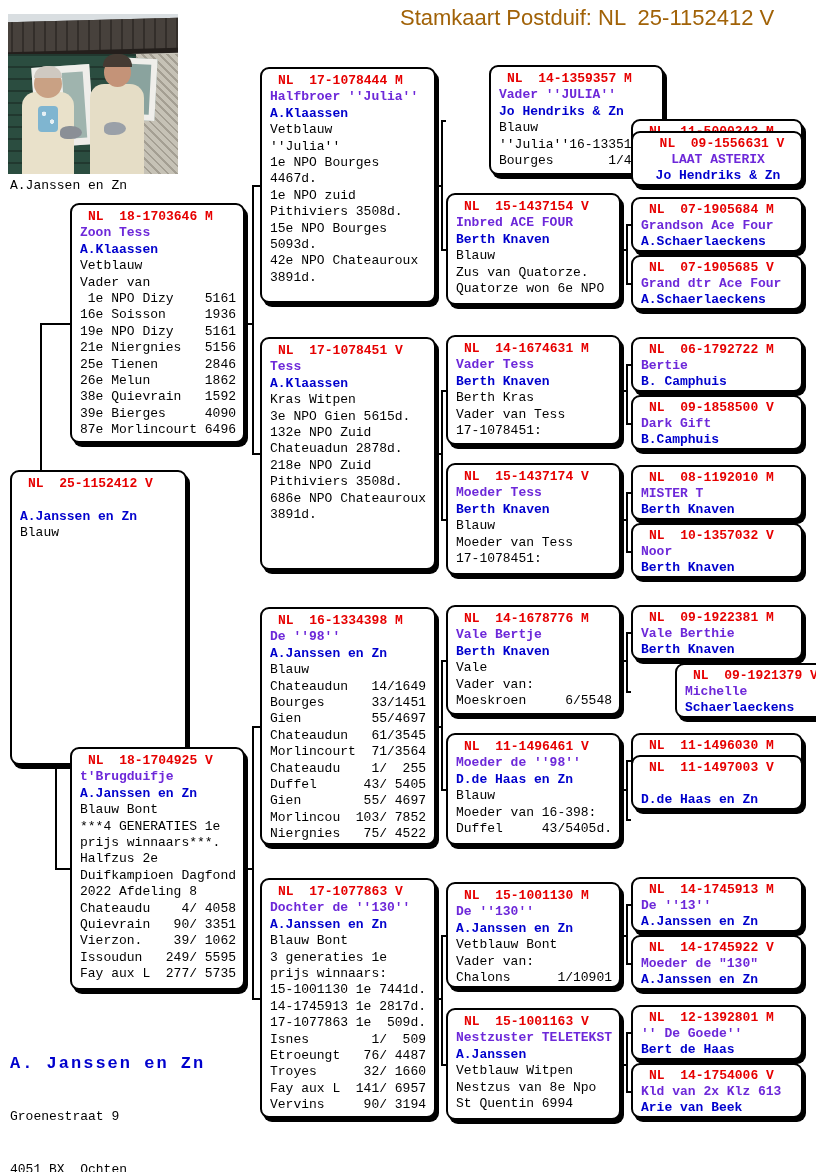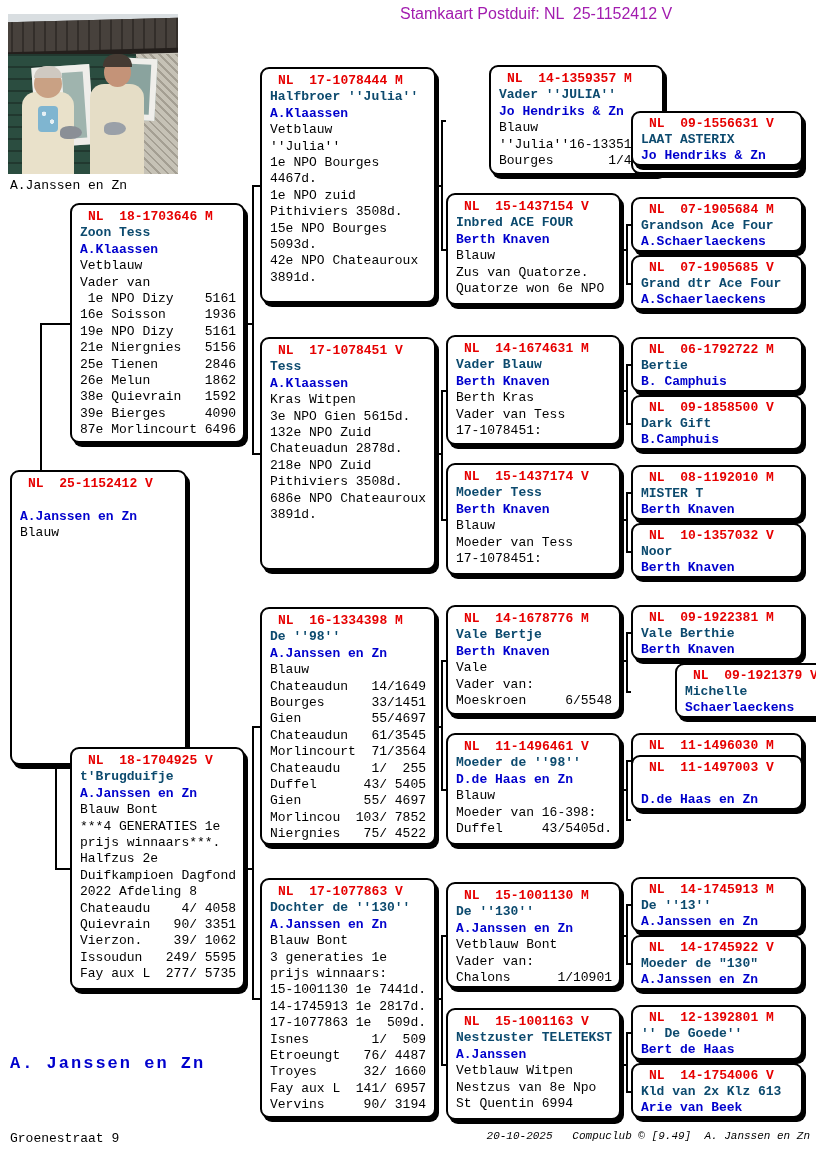--- a/index.html
+++ b/index.html
@@ -1,36 +1,36 @@
 <!DOCTYPE html>
 <html><head>
 <meta charset="utf-8">
 <style>
   html,body{margin:0;padding:0;}
   body{width:816px;height:1172px;background:#ffffff;font-family:"Liberation Mono","DejaVu Sans Mono",monospace;}
   #page{position:relative;width:816px;height:1172px;overflow:hidden;background:#fff;}
 
   .title{position:absolute;left:400px;top:5px;font-family:"Liberation Sans","DejaVu Sans",sans-serif;
-         font-size:16px;color:#a21caf;white-space:pre;}
+         font-size:22px;color:#a16207;white-space:pre;}
 
   
   .box{position:absolute;background:#fff;border:2px solid #000;border-radius:9px;
        box-shadow:3px 4px 0 #000;box-sizing:border-box;padding:4px 6px 0 8px;
        font-size:13px;line-height:16.4px;white-space:pre;overflow:hidden;}
   .box.g4{line-height:16px;padding-top:3px;}
   .band{color:#e60000;font-weight:bold;padding-left:8px;}
-  .l-name{color:#0c4a6e;font-weight:bold;}
+  .l-name{color:#6d28d9;font-weight:bold;}
   .l-owner{color:#0000cd;font-weight:bold;}
   .l-plain{color:#000;}
 
   .conn{position:absolute;background:#000;}
 
   
   .contact{position:absolute;left:10px;top:1018px;white-space:pre;}
-  .contact .cname{color:#0000cd;font-weight:bold;font-size:17px;letter-spacing:2px;margin-bottom:22px;}
+  .contact .cname{color:#0000cd;font-weight:bold;font-size:17px;letter-spacing:2px;margin-bottom:0;}
   .contact .cline{color:#000;font-size:13px;line-height:16.5px;}
 
   .footer{position:absolute;right:6px;top:1130px;font-size:11px;font-style:italic;color:#000;white-space:pre;}
 
   
   .photo{position:absolute;left:8px;top:14px;width:170px;height:160px;overflow:hidden;background:#c9c6bc;}
   .photo *{position:absolute;}
   .sky{left:0;top:0;width:170px;height:30px;background:#d9dee1;}
   .roof{left:-6px;top:6px;width:186px;height:34px;background:#3c3733;transform:rotate(-1.5deg);
         background-image:repeating-linear-gradient(90deg,#47413c 0 9px,#332e2a 9px 11px);}
@@ -147,28 +147,28 @@
       <div class="conn" style="left: 626px; top: 1091px; width: 5px; height: 2px;"></div>
       <div class="box" style="left: 10px; top: 470px; width: 177px; height: 295px;"><div class="band">NL  25-1152412 V</div><div class="l-plain">&nbsp;</div><div class="l-owner">A.Janssen en Zn</div><div class="l-plain">Blauw</div></div>
       <div class="box" style="left: 70px; top: 203px; width: 175px; height: 240px;"><div class="band">NL  18-1703646 M</div><div class="l-name">Zoon Tess</div><div class="l-owner">A.Klaassen</div><div class="l-plain">Vetblauw</div><div class="l-plain">Vader van</div><div class="l-plain"> 1e NPO Dizy    5161</div><div class="l-plain">16e Soisson     1936</div><div class="l-plain">19e NPO Dizy    5161</div><div class="l-plain">21e Niergnies   5156</div><div class="l-plain">25e Tienen      2846</div><div class="l-plain">26e Melun       1862</div><div class="l-plain">38e Quievrain   1592</div><div class="l-plain">39e Bierges     4090</div><div class="l-plain">87e Morlincourt 6496</div></div>
       <div class="box" style="left: 70px; top: 747px; width: 175px; height: 243px;"><div class="band">NL  18-1704925 V</div><div class="l-name">t'Brugduifje</div><div class="l-owner">A.Janssen en Zn</div><div class="l-plain">Blauw Bont</div><div class="l-plain">***4 GENERATIES 1e</div><div class="l-plain">prijs winnaars***.</div><div class="l-plain">Halfzus 2e</div><div class="l-plain">Duifkampioen Dagfond</div><div class="l-plain">2022 Afdeling 8</div><div class="l-plain">Chateaudu    4/ 4058</div><div class="l-plain">Quievrain   90/ 3351</div><div class="l-plain">Vierzon.    39/ 1062</div><div class="l-plain">Issoudun   249/ 5595</div><div class="l-plain">Fay aux L  277/ 5735</div></div>
       <div class="box" style="left: 260px; top: 67px; width: 176px; height: 236px;"><div class="band">NL  17-1078444 M</div><div class="l-name">Halfbroer ''Julia''</div><div class="l-owner">A.Klaassen</div><div class="l-plain">Vetblauw</div><div class="l-plain">''Julia''</div><div class="l-plain">1e NPO Bourges</div><div class="l-plain">4467d.</div><div class="l-plain">1e NPO zuid</div><div class="l-plain">Pithiviers 3508d.</div><div class="l-plain">15e NPO Bourges</div><div class="l-plain">5093d.</div><div class="l-plain">42e NPO Chateauroux</div><div class="l-plain">3891d.</div></div>
       <div class="box" style="left: 260px; top: 337px; width: 176px; height: 233px;"><div class="band">NL  17-1078451 V</div><div class="l-name">Tess</div><div class="l-owner">A.Klaassen</div><div class="l-plain">Kras Witpen</div><div class="l-plain">3e NPO Gien 5615d.</div><div class="l-plain">132e NPO Zuid</div><div class="l-plain">Chateuadun 2878d.</div><div class="l-plain">218e NPO Zuid</div><div class="l-plain">Pithiviers 3508d.</div><div class="l-plain">686e NPO Chateauroux</div><div class="l-plain">3891d.</div></div>
       <div class="box" style="left: 260px; top: 607px; width: 176px; height: 238px;"><div class="band">NL  16-1334398 M</div><div class="l-name">De ''98''</div><div class="l-owner">A.Janssen en Zn</div><div class="l-plain">Blauw</div><div class="l-plain">Chateaudun   14/1649</div><div class="l-plain">Bourges      33/1451</div><div class="l-plain">Gien         55/4697</div><div class="l-plain">Chateaudun   61/3545</div><div class="l-plain">Morlincourt  71/3564</div><div class="l-plain">Chateaudu    1/  255</div><div class="l-plain">Duffel      43/ 5405</div><div class="l-plain">Gien        55/ 4697</div><div class="l-plain">Morlincou  103/ 7852</div><div class="l-plain">Niergnies   75/ 4522</div></div>
       <div class="box" style="left: 260px; top: 878px; width: 176px; height: 240px;"><div class="band">NL  17-1077863 V</div><div class="l-name">Dochter de ''130''</div><div class="l-owner">A.Janssen en Zn</div><div class="l-plain">Blauw Bont</div><div class="l-plain">3 generaties 1e</div><div class="l-plain">prijs winnaars:</div><div class="l-plain">15-1001130 1e 7441d.</div><div class="l-plain">14-1745913 1e 2817d.</div><div class="l-plain">17-1077863 1e  509d.</div><div class="l-plain">Isnes        1/  509</div><div class="l-plain">Etroeungt   76/ 4487</div><div class="l-plain">Troyes      32/ 1660</div><div class="l-plain">Fay aux L  141/ 6957</div><div class="l-plain">Vervins     90/ 3194</div></div>
       <div class="box" style="left: 446px; top: 65px; width: 175px; height: 110px; margin-left: 43px;"><div class="band">NL  14-1359357 M</div><div class="l-name">Vader ''JULIA''</div><div class="l-owner">Jo Hendriks &amp; Zn</div><div class="l-plain">Blauw</div><div class="l-plain">''Julia''16-1335192:</div><div class="l-plain">Bourges       1/4467</div></div>
       <div class="box" style="left: 446px; top: 193px; width: 175px; height: 112px;"><div class="band">NL  15-1437154 V</div><div class="l-name">Inbred ACE FOUR</div><div class="l-owner">Berth Knaven</div><div class="l-plain">Blauw</div><div class="l-plain">Zus van Quatorze.</div><div class="l-plain">Quatorze won 6e NPO</div></div>
-      <div class="box" style="left: 446px; top: 335px; width: 175px; height: 110px;"><div class="band">NL  14-1674631 M</div><div class="l-name">Vader Blauw</div><div class="l-owner">Berth Knaven</div><div class="l-plain">Berth Kras</div><div class="l-plain">Vader van Tess</div><div class="l-plain">17-1078451:</div></div>
+      <div class="box" style="left: 446px; top: 335px; width: 175px; height: 110px;"><div class="band">NL  14-1674631 M</div><div class="l-name">Vader Tess</div><div class="l-owner">Berth Knaven</div><div class="l-plain">Berth Kras</div><div class="l-plain">Vader van Tess</div><div class="l-plain">17-1078451:</div></div>
       <div class="box" style="left: 446px; top: 463px; width: 175px; height: 112px;"><div class="band">NL  15-1437174 V</div><div class="l-name">Moeder Tess</div><div class="l-owner">Berth Knaven</div><div class="l-plain">Blauw</div><div class="l-plain">Moeder van Tess</div><div class="l-plain">17-1078451:</div></div>
       <div class="box" style="left: 446px; top: 605px; width: 175px; height: 110px;"><div class="band">NL  14-1678776 M</div><div class="l-name">Vale Bertje</div><div class="l-owner">Berth Knaven</div><div class="l-plain">Vale</div><div class="l-plain">Vader van:</div><div class="l-plain">Moeskroen     6/5548</div></div>
       <div class="box" style="left: 446px; top: 733px; width: 175px; height: 112px;"><div class="band">NL  11-1496461 V</div><div class="l-name">Moeder de ''98''</div><div class="l-owner">D.de Haas en Zn</div><div class="l-plain">Blauw</div><div class="l-plain">Moeder van 16-398:</div><div class="l-plain">Duffel     43/5405d.</div></div>
       <div class="box" style="left: 446px; top: 882px; width: 175px; height: 106px;"><div class="band">NL  15-1001130 M</div><div class="l-name">De ''130''</div><div class="l-owner">A.Janssen en Zn</div><div class="l-plain">Vetblauw Bont</div><div class="l-plain">Vader van:</div><div class="l-plain">Chalons      1/10901</div></div>
       <div class="box" style="left: 446px; top: 1008px; width: 175px; height: 112px;"><div class="band">NL  15-1001163 V</div><div class="l-name">Nestzuster TELETEKST</div><div class="l-owner">A.Janssen</div><div class="l-plain">Vetblauw Witpen</div><div class="l-plain">Nestzus van 8e Npo</div><div class="l-plain">St Quentin 6994</div></div>
       <div class="box g4" style="left: 631px; top: 79px; width: 172px; height: 55px; margin-top: 40px;"><div class="band">NL  11-5000242 M</div><div class="l-name">MR.TELETEKST</div><div class="l-owner">1/782 Poitiers</div></div>
-      <div class="box g4" style="left: 631px; top: 111px; width: 172px; height: 55px;"><div class="band">NL  09-1556631 V</div><div class="l-name">LAAT ASTERIX</div><div class="l-owner">Jo Hendriks &amp; Zn</div></div>
+      <div class="box g4" style="left: 631px; top: 131px; width: 172px; height: 55px; text-align: center;"><div class="band">NL  09-1556631 V</div><div class="l-name">LAAT ASTERIX</div><div class="l-owner">Jo Hendriks &amp; Zn</div></div>
       <div class="box g4" style="left: 631px; top: 197px; width: 172px; height: 55px;"><div class="band">NL  07-1905684 M</div><div class="l-name">Grandson Ace Four</div><div class="l-owner">A.Schaerlaeckens</div></div>
       <div class="box g4" style="left: 631px; top: 255px; width: 172px; height: 55px;"><div class="band">NL  07-1905685 V</div><div class="l-name">Grand dtr Ace Four</div><div class="l-owner">A.Schaerlaeckens</div></div>
       <div class="box g4" style="left: 631px; top: 337px; width: 172px; height: 55px;"><div class="band">NL  06-1792722 M</div><div class="l-name">Bertie</div><div class="l-owner">B. Camphuis</div></div>
       <div class="box g4" style="left: 631px; top: 395px; width: 172px; height: 55px;"><div class="band">NL  09-1858500 V</div><div class="l-name">Dark Gift</div><div class="l-owner">B.Camphuis</div></div>
       <div class="box g4" style="left: 631px; top: 465px; width: 172px; height: 55px;"><div class="band">NL  08-1192010 M</div><div class="l-name">MISTER T</div><div class="l-owner">Berth Knaven</div></div>
       <div class="box g4" style="left: 631px; top: 523px; width: 172px; height: 55px;"><div class="band">NL  10-1357032 V</div><div class="l-name">Noor</div><div class="l-owner">Berth Knaven</div></div>
       <div class="box g4" style="left: 631px; top: 605px; width: 172px; height: 55px;"><div class="band">NL  09-1922381 M</div><div class="l-name">Vale Berthie</div><div class="l-owner">Berth Knaven</div></div>
       <div class="box g4" style="left: 631px; top: 663px; width: 172px; height: 55px; margin-left: 44px;"><div class="band">NL  09-1921379 V</div><div class="l-name">Michelle</div><div class="l-owner">Schaerlaeckens</div></div>
       <div class="box g4" style="left: 631px; top: 733px; width: 172px; height: 55px;"><div class="band">NL  11-1496030 M</div><div class="l-name">&nbsp;</div><div class="l-owner">D.de Haas en Zn</div></div>
       <div class="box g4" style="left: 631px; top: 755px; width: 172px; height: 55px;"><div class="band">NL  11-1497003 V</div><div class="l-name">&nbsp;</div><div class="l-owner">D.de Haas en Zn</div></div>
@@ -179,14 +179,13 @@
     </div>
 
   <div class="contact">
     <div class="cname">A. Janssen en Zn</div>
     <div class="cline">Groenestraat 9</div>
     <div class="cline">4051 BX  Ochten</div>
     
     
   </div>
 
-  <div class="footer">20-10-2025   Compuclub © [9.49]  A. Janssen en Zn</div>
 </div>
 
 </body></html>

